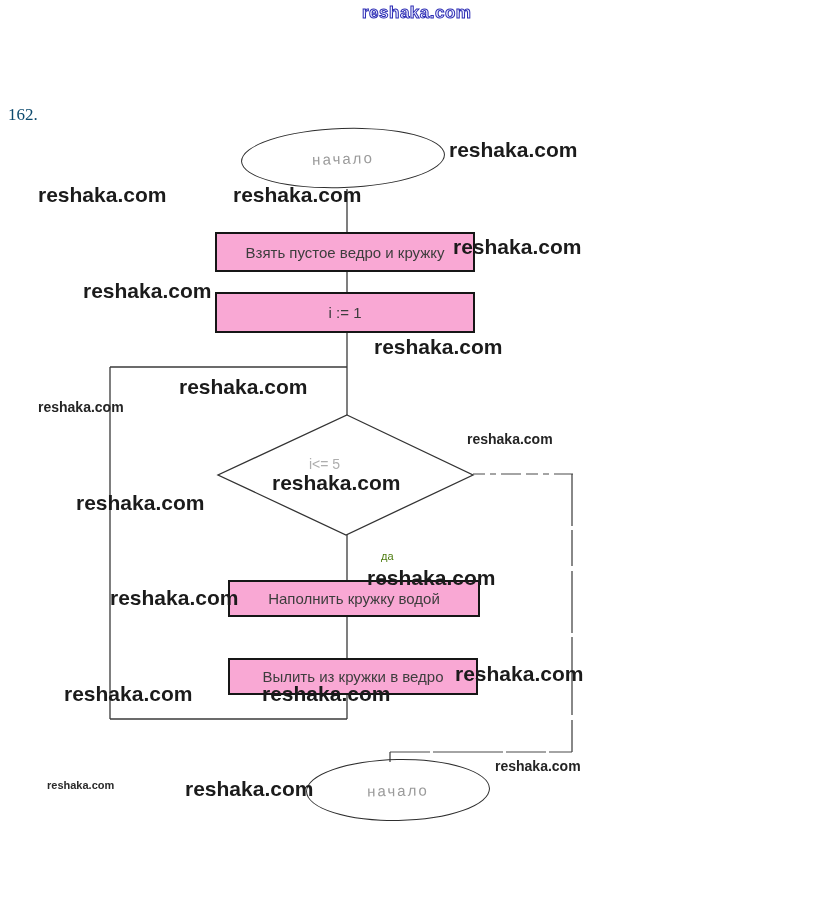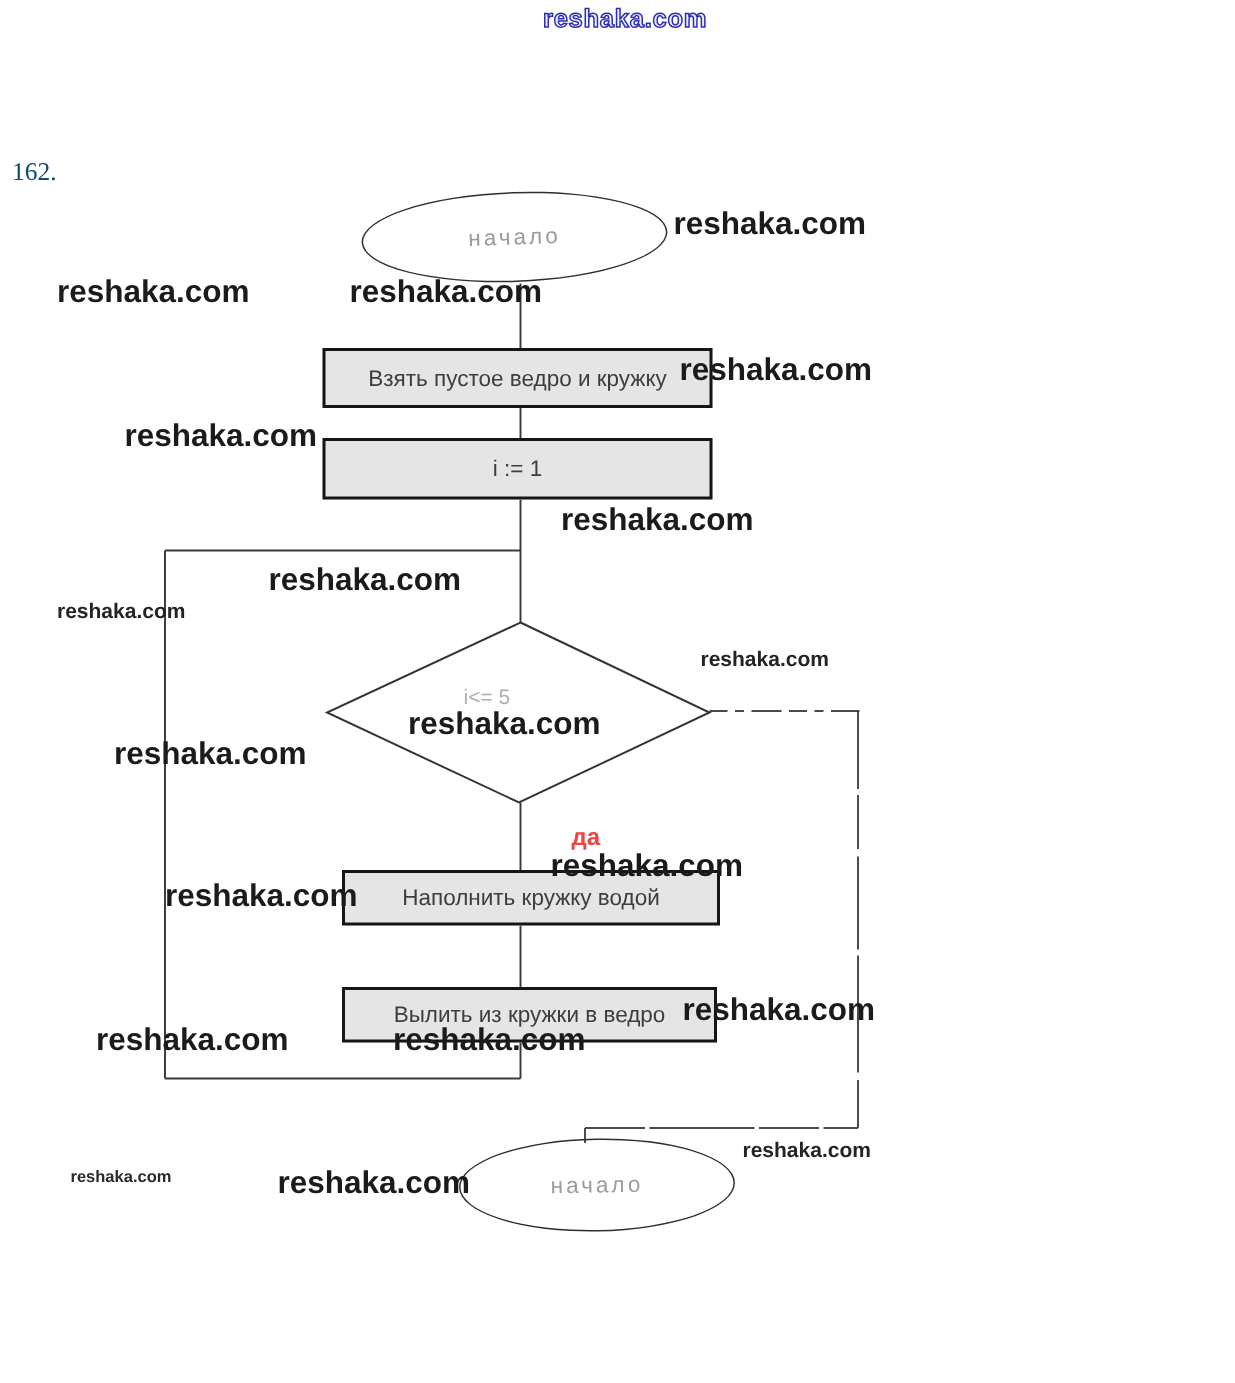--- a/index.html
+++ b/index.html
@@ -17,21 +17,21 @@
   .problem-number {
     position: absolute;
     font-family: "Liberation Serif", serif;
     font-size: 17px;
     color: #0c4a6e;
   }
 
   .node-rect {
     position: absolute;
     border: 2px solid #161616;
-    background: #e5e5e5;
+    background: #f9a8d4;
     display: flex;
     align-items: center;
     justify-content: center;
     color: #3d3d3d;
     font-size: 15px;
     white-space: nowrap;
   }
   .node-ellipse {
     position: absolute;
     border: 1.5px solid #2e2e2e;
@@ -46,23 +46,22 @@
     white-space: nowrap;
   }
   .lbl-decision {
     position: absolute;
     color: #aeaeae;
     font-size: 14px;
     white-space: nowrap;
   }
   .lbl-yes {
     position: absolute;
-    color: #ef4444;
-    font-size: 16px;
-    font-weight: bold;
+    color: #4d7c0f;
+    font-size: 11px;
   }
 
   .wm {
     position: absolute;
     font-weight: bold;
     font-size: 21px;
     color: #1b1b1b;
     white-space: nowrap;
     line-height: 1.1;
   }

